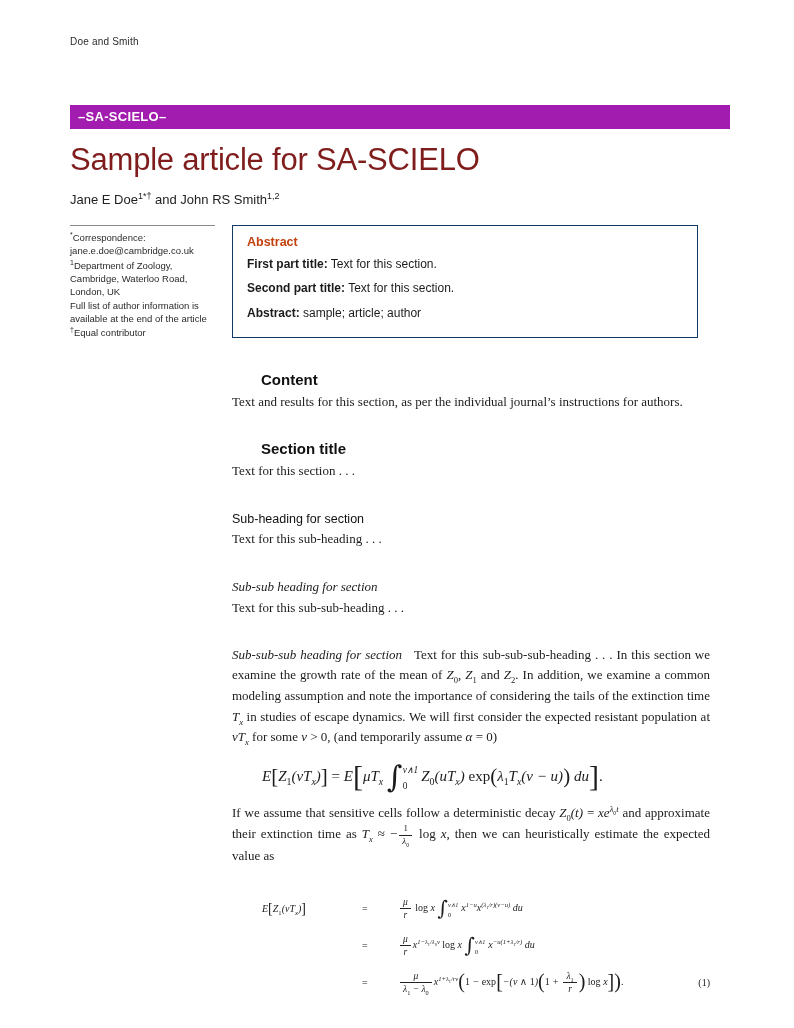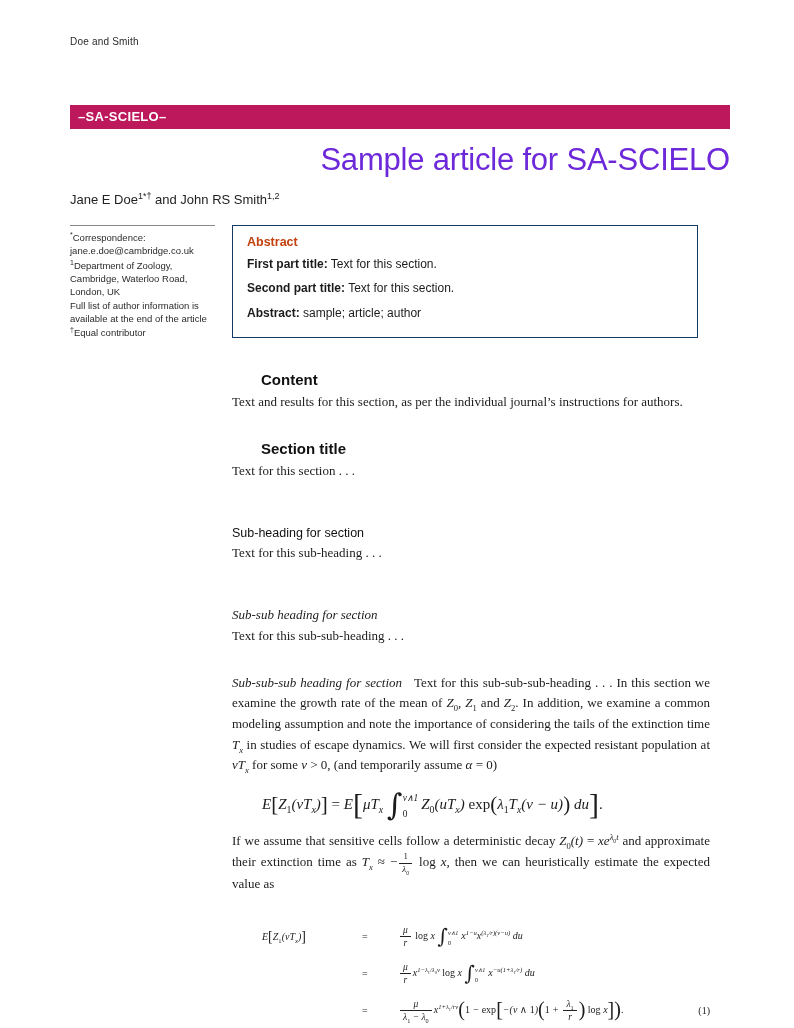--- a/index.html
+++ b/index.html
@@ -4,27 +4,27 @@
 <style>
   * { margin:0; padding:0; box-sizing:border-box; }
   html,body { background:#fff; }
   .page {
     position:relative; width:794px; height:1028px; margin:0 auto;
     background:#ffffff; padding:36px 64px 0 70px; overflow:hidden;
     font-family:"Liberation Sans", sans-serif; color:#1b1b1b;
   }
   .running-head { font-size:10px; color:#2a2a2a; letter-spacing:0.2px; }
   .banner {
-    margin-top:58px; background:#be185d; color:#ffffff;
+    margin-top:58px; background:#a21caf; color:#ffffff;
     font-size:13px; font-weight:bold; letter-spacing:0.3px;
     padding:4px 8px 5px 8px; line-height:15px;
   }
   .title {
-    margin-top:13px; font-size:31px; font-weight:normal; color:#6d28d9;
-    letter-spacing:-0.2px; line-height:1.15;text-align:right;
+    margin-top:13px; font-size:31px; font-weight:normal; color:#7f1d1d;
+    letter-spacing:-0.2px; line-height:1.15;
   }
   .authors { margin-top:13px; font-size:13px; color:#222; }
   .authors sup { font-size:9px; }
 
   .two-col { margin-top:18px; display:flex; gap:17px; align-items:flex-start; }
   .sidebar { width:145px; flex:0 0 145px; font-size:9.5px; line-height:1.4; color:#2a2a2a; }
   .sidebar .rule { border-top:1px solid #8a8a8a; margin-bottom:4px; }
   .sidebar sup { font-size:7px; }
   .abstract-box {
     flex:1; margin-right:32px; border:1.5px solid #133a63; background:#fff;
@@ -35,21 +35,21 @@
   .abstract-item .ab-label { font-weight:bold; }
 
   .main-col {
     margin-left:162px; width:478px; margin-top:31px;
     font-family:"Liberation Serif", serif; font-size:13px; color:#1b1b1b;
   }
   .h-sec { font-family:"Liberation Sans", sans-serif; font-size:15px; font-weight:bold; color:#111; margin-bottom:4px;margin-left:29px; }
   .h-sub { font-family:"Liberation Sans", sans-serif; font-size:12.5px; font-weight:normal; color:#111; margin-bottom:3px; }
   .h-subsub { font-style:italic; font-size:13px; margin-bottom:3px; }
   .body-p { text-align:justify; line-height:1.58; }
-  .mt-28 { margin-top:28px; } .mt-30 { margin-top:44px; } .mt-26 { margin-top:26px; }
+  .mt-28 { margin-top:28px; } .mt-30 { margin-top:30px; } .mt-26 { margin-top:26px; }
 
   
   .math, .eq-lhs, .eq-rhs { font-family:"Liberation Serif","DejaVu Serif",serif; font-style:italic; }
   .math sub,.math sup,.eq-lhs sub,.eq-lhs sup,.eq-rhs sub,.eq-rhs sup { font-size:0.66em; line-height:0; }
   .rm { font-style:normal; }
   .int { font-style:normal; font-family:"DejaVu Serif",serif; font-size:200%; line-height:0.85; vertical-align:-0.2em; display:inline-block; }
   .ilim { display:inline-flex; flex-direction:column; justify-content:space-between; height:3em; vertical-align:middle; font-size:62%; line-height:1; margin:0 3px 0 0; padding-top:2px; }
   .ilim span { display:block; line-height:1;font-family:Liberation Serif, serif; }
   .ilim .lo { font-style:normal; }
   .frac { display:inline-flex; flex-direction:column; vertical-align:middle; text-align:center; line-height:1.1; margin:0 2px; font-size:95%; }

